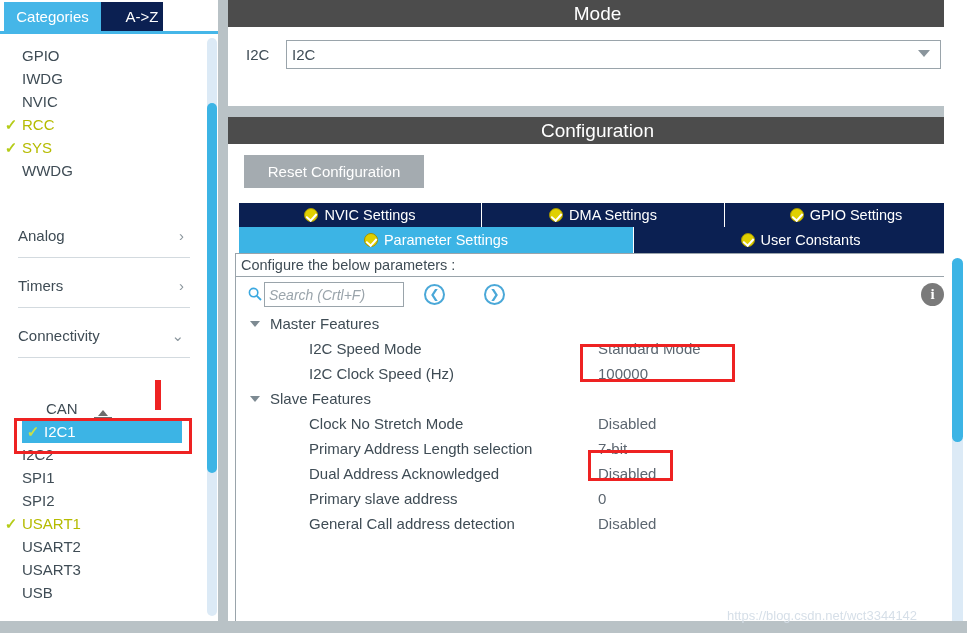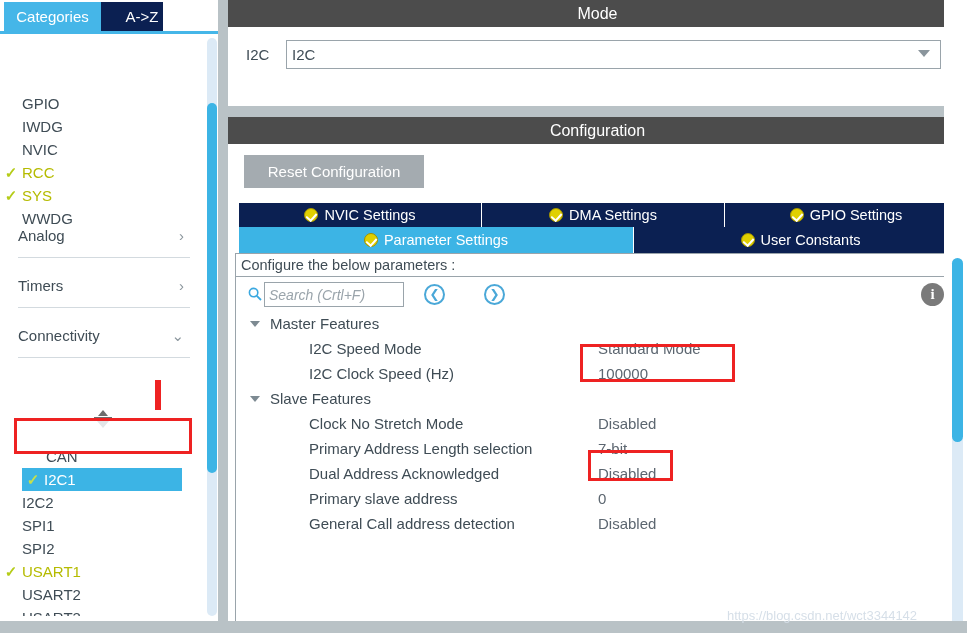--- a/index.html
+++ b/index.html
@@ -37,21 +37,21 @@
     background: #ffffff;
   }
 
   #left-list {
     position: absolute; left: 0; top: 36px; width: 205px; height: 580px;
     background: #ffffff; overflow: hidden;
   }
   .peri {
     position: absolute; left: 0; width: 190px; height: 23px;
     display: flex; align-items: center;
-    font-size: 15px; color: #3f4c55; margin-top: 48px;
+    font-size: 15px; color: #3f4c55;
   }
   .peri .chk {
     width: 22px; text-align: center; color: #b5cc18;
     font-size: 15px; font-weight: bold; line-height: 1;
   }
   .peri .nm { padding-left: 22px; }
   .peri.has-chk .nm { padding-left: 0px; }
   .peri.enabled .nm { color: #b5bb00; }
   .peri.sel { background: #3cb4e5; left: 22px; width: 160px; }
   .peri.sel .nm { color: #ffffff; }
@@ -99,21 +99,21 @@
     position: absolute; left: 218px; top: 0; width: 5px; height: 633px;
     background: #b9c2c6;
   }
 
   
   #right { position: absolute; left: 223px; top: 0; width: 744px; height: 633px; background:#b9c2c6; }
 
   .panel-header {
     position: absolute; left: 5px; width: 739px; height: 27px;
     background: #4c4c4c; color: #ffffff;
-    font-size: 16px; display: flex; align-items: center; justify-content: center;
+    font-size: 19px; display: flex; align-items: center; justify-content: center;
   }
   #mode-header { top: 0; }
   #mode-body {
     position: absolute; left: 5px; top: 27px; width: 739px; height: 79px;
     background: #ffffff;
   }
   #mode-label {
     position: absolute; left: 18px; top: 19px;
     font-size: 15px; color: #3f4c55;
   }

